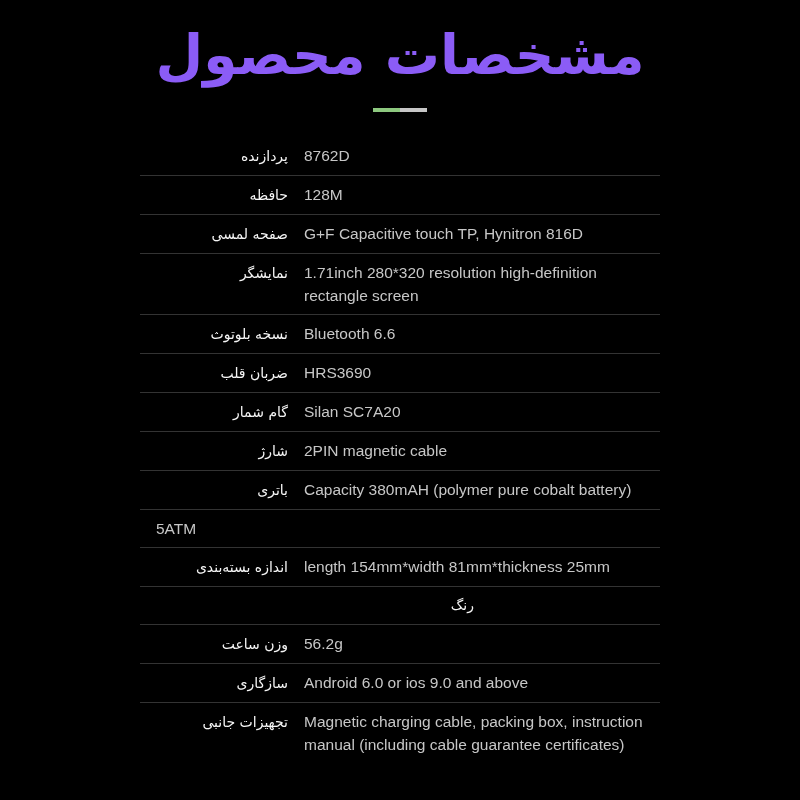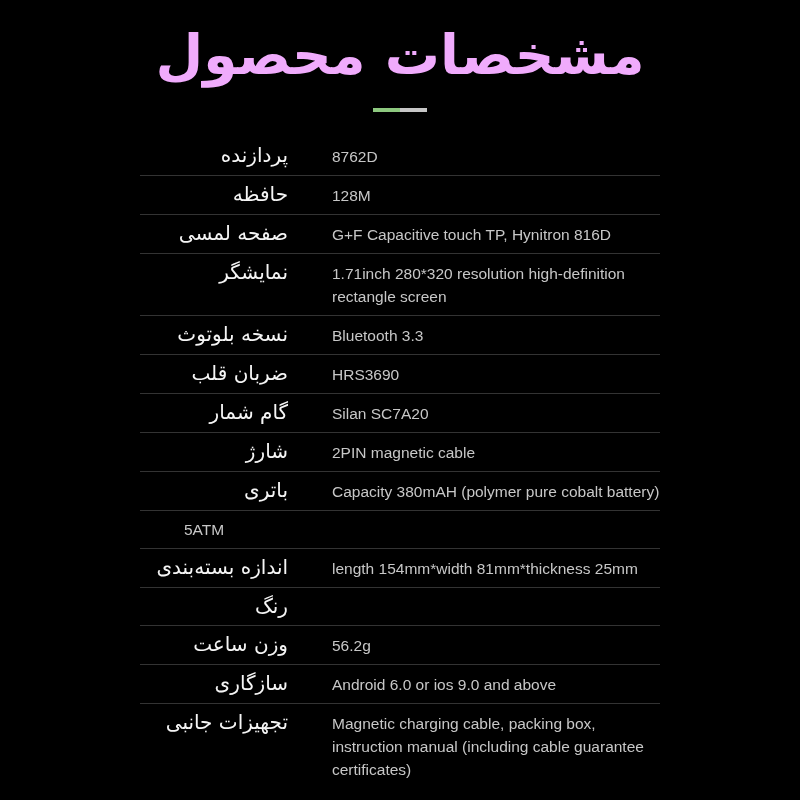--- a/index.html
+++ b/index.html
@@ -30,48 +30,48 @@
 
   .spec-table {
     width: 520px;
     margin: 25px auto 0 auto;
   }
   .spec-row {
     display: flex;
     align-items: baseline;
     padding: 7px 0;
   }
-  .spec-row + .spec-row { border-top: 1px solid #333333; }
+  .spec-row + .spec-row { border-top: 1px solid #333333; justify-content: center; }
   .spec-label {
     flex: none;
     width: 148px;
     direction: rtl;
     text-align: right;
     white-space: nowrap;
     color: #f5f5f5;
-    font-size: 20px;
+    font-size: 14px;
     line-height: 23px;
     font-family: "DejaVu Sans", sans-serif;
   }
   .spec-value {
     flex: 1;
-    margin-left: 44px;
+    margin-left: 16px;
     text-align: left;
     color: #c7c7c7;
     font-size: 15.5px;
     line-height: 23px;
     font-family: "Liberation Sans", "DejaVu Sans", sans-serif;
   }
 </style>
 </head>
 <body>
 
 <div class="page">
   <div class="header">
-    <div class="page-title" style="color: #f0abfc;">مشخصات محصول</div>
+    <div class="page-title" style="color: #8b5cf6;">مشخصات محصول</div>
     <div class="title-bar">
       <div class="bar-green" style="background: rgb(141, 200, 127);"></div>
       <div class="bar-gray" style="background: rgb(198, 198, 198);"></div>
     </div>
   </div>
 
   <div class="spec-table">
       <div class="spec-row">
       <div class="spec-label">پردازنده</div>
       <div class="spec-value">8762D</div>
@@ -83,21 +83,21 @@
       <div class="spec-row">
       <div class="spec-label">صفحه لمسی</div>
       <div class="spec-value">G+F Capacitive touch TP, Hynitron 816D</div>
     </div>
       <div class="spec-row">
       <div class="spec-label">نمایشگر</div>
       <div class="spec-value">1.71inch 280*320 resolution high-definition rectangle screen</div>
     </div>
       <div class="spec-row">
       <div class="spec-label">نسخه بلوتوث</div>
-      <div class="spec-value">Bluetooth 3.3</div>
+      <div class="spec-value">Bluetooth 6.6</div>
     </div>
       <div class="spec-row">
       <div class="spec-label">ضربان قلب</div>
       <div class="spec-value">HRS3690</div>
     </div>
       <div class="spec-row">
       <div class="spec-label">گام شمار</div>
       <div class="spec-value">Silan SC7A20</div>
     </div>
       <div class="spec-row">

